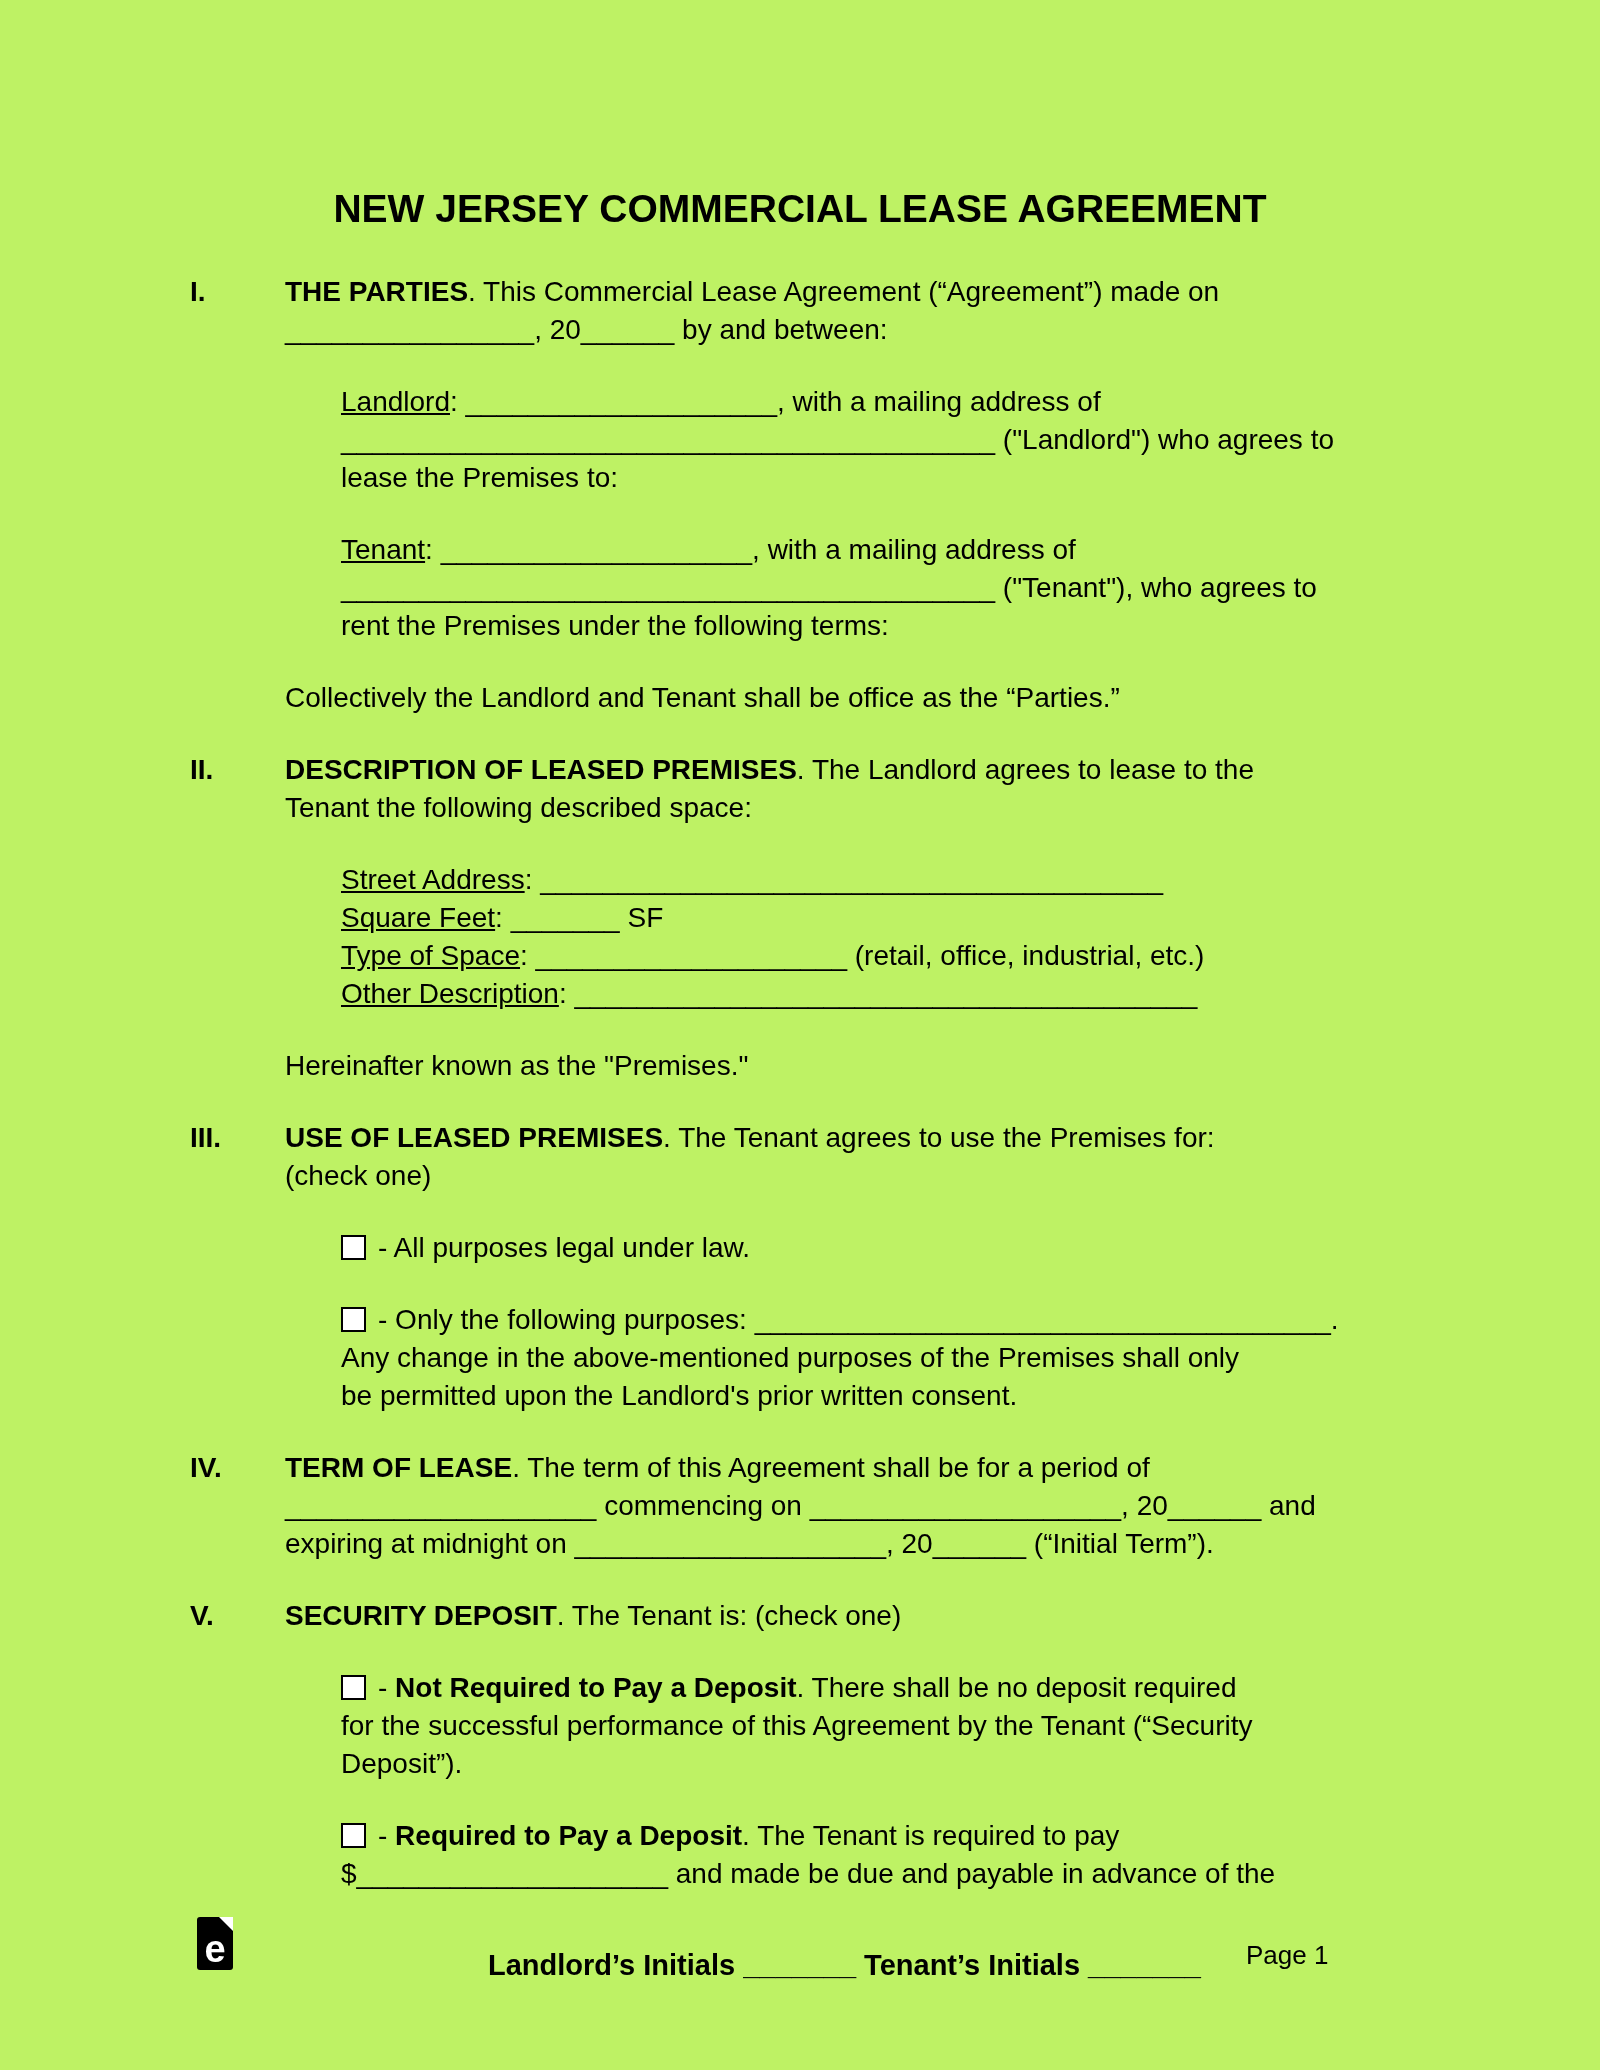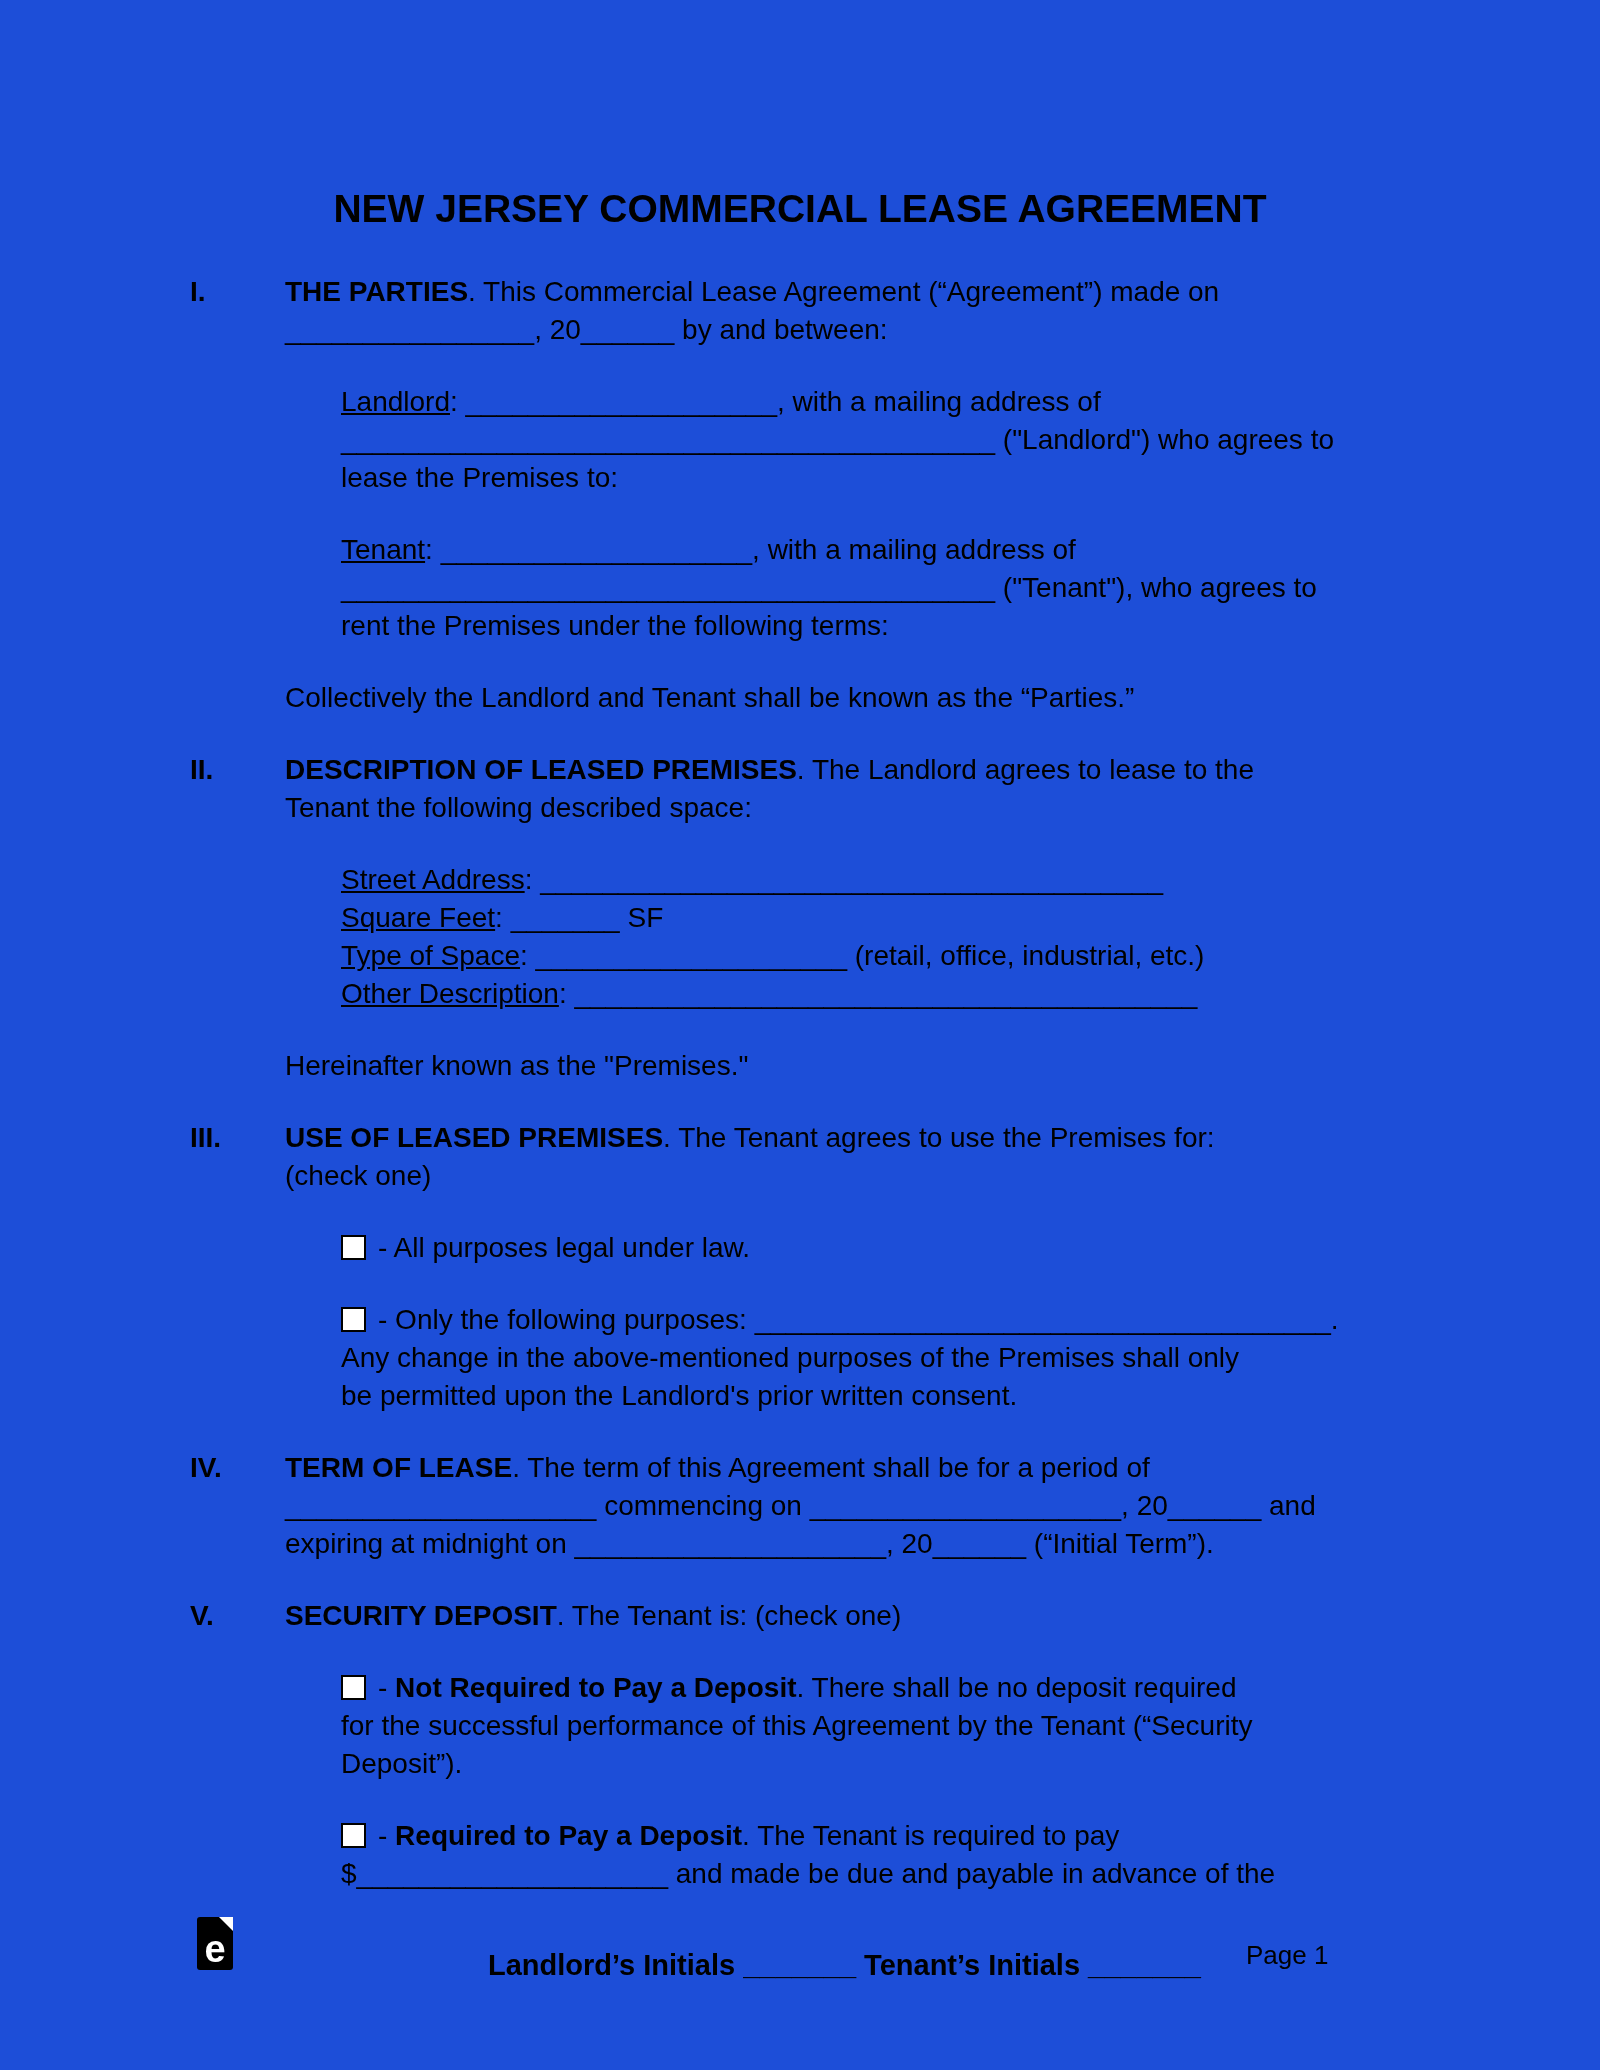--- a/index.html
+++ b/index.html
@@ -1,19 +1,19 @@
 <!DOCTYPE html>
 <html><head>
 <meta charset="utf-8">
 <style>
   html,body{margin:0;padding:0;background:#ffffff;}
   .page{
     position:relative;
     width:1600px;height:2070px;
-    background:#1d4ed8;
+    background:#bef264;
     color:#000;
     font-family:"Liberation Sans", sans-serif;
     overflow:hidden;
   }
   .title{
     padding-top:186px;
     text-align:center;
     font-size:39px;
     font-weight:bold;
     line-height:1.2;
@@ -65,21 +65,21 @@
           <div class="line"><span class="u">Landlord</span><span>: ____________________, with a mailing address of</span></div>
           <div class="line">__________________________________________ ("Landlord") who agrees to</div>
           <div class="line">lease the Premises to:</div>
         </div>
         <div class="para indent">
           <div class="line"><span class="u">Tenant</span><span>: ____________________, with a mailing address of</span></div>
           <div class="line">__________________________________________ ("Tenant"), who agrees to</div>
           <div class="line">rent the Premises under the following terms:</div>
         </div>
         <div class="para">
-          <div class="line">Collectively the Landlord and Tenant shall be known as the “Parties.”</div>
+          <div class="line">Collectively the Landlord and Tenant shall be office as the “Parties.”</div>
         </div>
       </div>
     </div>
 
     <div class="sec">
       <div class="num">II.</div>
       <div>
         <div class="para">
           <div class="line"><b>DESCRIPTION OF LEASED PREMISES</b><span>. The Landlord agrees to lease to the</span></div>
           <div class="line">Tenant the following described space:</div>

